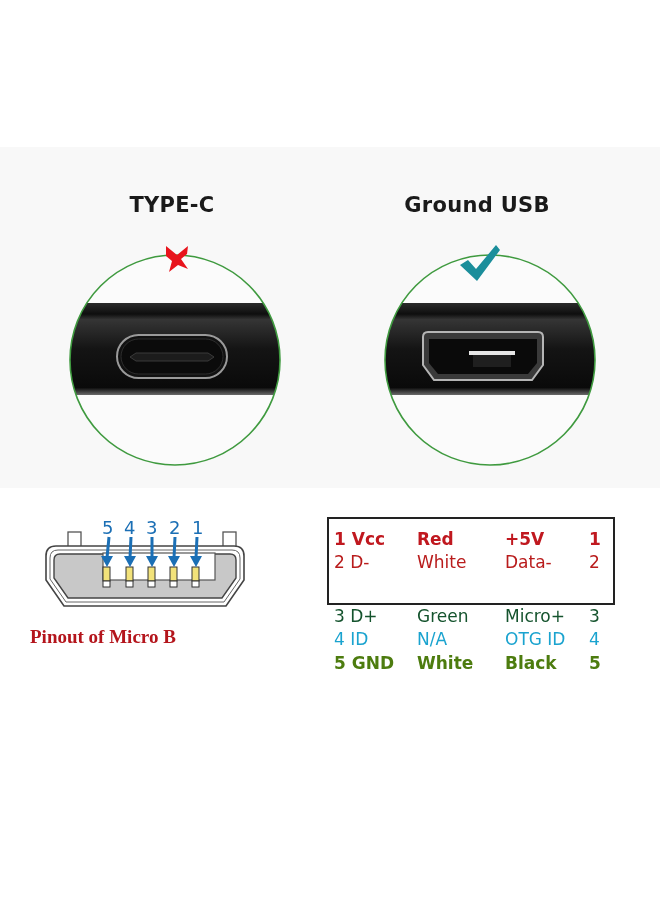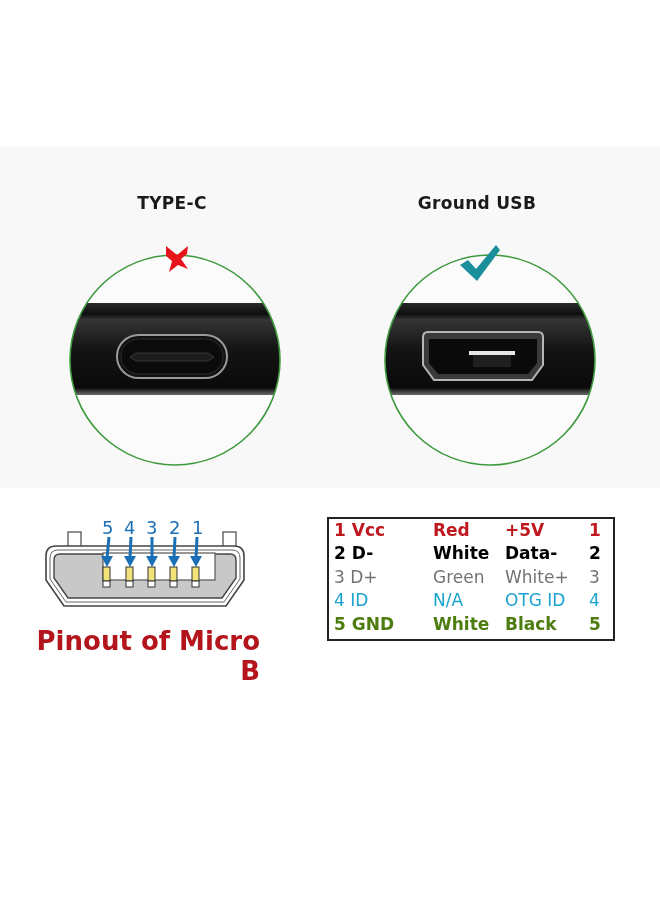--- a/index.html
+++ b/index.html
@@ -4,44 +4,44 @@
   <style>
     * { box-sizing: border-box; margin: 0; padding: 0; }
     html, body { width: 660px; height: 900px; background: #ffffff; overflow: hidden; }
     body { position: relative; font-family: "DejaVu Sans", "Liberation Sans", sans-serif; }
 
     .panel-top {
       position: absolute; left: 0; top: 147px; width: 660px; height: 341px;
       background: #f8f8f8;
     }
     .connector-title {
-      position: absolute; font-size: 17px; font-weight: bold; color: #1a1a1a;
+      position: absolute; font-size: 21px; font-weight: bold; color: #1a1a1a;
       letter-spacing: 0.3px; text-align: center; width: 240px;
     }
     .circle-wrap { position: absolute; }
     .circle-wrap svg { display: block; }
 
     .status-icon { position: absolute; }
 
     
     .pinout-diagram { position: absolute; left: 30px; top: 520px; width: 230px; height: 100px; }
     .pinout-caption {
-      position: absolute; left: 30px; top: 626px; width: 230px; text-align: right;
-      font-size: 26px; font-weight: bold; color: #b4151c;
+      position: absolute; left: 30px; top: 626px; width: 230px; text-align: left;
+      font-size: 19px; font-weight: bold; color: #b4151c; font-family: Liberation Serif, serif;
     }
 
     
     .pin-table {
-      position: absolute; left: 327px; top: 517px; width: 288px; height: 124px;
-      border: 2px solid #222; background: #fff; padding: 1px 0 0 0;
+      position: absolute; left: 327px; top: 517px; width: 288px; height: 88px;
+      border: 2px solid #222; background: #fff; padding: 10px 0 0 0;
     }
     .pin-row { position: relative; height: 23.4px; font-size: 17px; font-weight: bold; }
     .pin-row span { position: absolute; top: 0; white-space: nowrap; }
     .c1 { left: 5px; }
-    .c2 { left: 104px; }
+    .c2 { left: 88px; }
     .c3 { left: 176px; }
     .c4 { left: 260px; }
     .row-light { font-weight: normal; }
   </style>
 </head>
 <body>
 
 <div class="panel-top"></div>
 
 <div class="connector-title" style="left:52px; top:193px;">TYPE-C</div>
@@ -166,30 +166,30 @@
 
 <div class="pinout-caption">Pinout of Micro B</div>
 
 <div class="pin-table">
   <div class="pin-row" style="color:#c0181f;">
     <span class="c1">1 Vcc</span>
     <span class="c2">Red</span>
     <span class="c3">+5V</span>
     <span class="c4">1</span>
   </div>
-  <div class="pin-row row-light" style="color:#000000;font-weight:bold;">
+  <div class="pin-row row-light" style="color:#b91c1c;">
     <span class="c1">2 D-</span>
     <span class="c2">White</span>
     <span class="c3">Data-</span>
     <span class="c4">2</span>
   </div>
-  <div class="pin-row row-light" style="color:#737373;">
+  <div class="pin-row row-light" style="color:#14532d;margin-top:30px;">
     <span class="c1">3 D+</span>
     <span class="c2">Green</span>
-    <span class="c3">White+</span>
+    <span class="c3">Micro+</span>
     <span class="c4">3</span>
   </div>
   <div class="pin-row row-light" style="color:#1aa3cf;">
     <span class="c1">4 ID</span>
     <span class="c2">N/A</span>
     <span class="c3">OTG ID</span>
     <span class="c4">4</span>
   </div>
   <div class="pin-row" style="color:#4d7c0f;">
     <span class="c1">5 GND</span>

